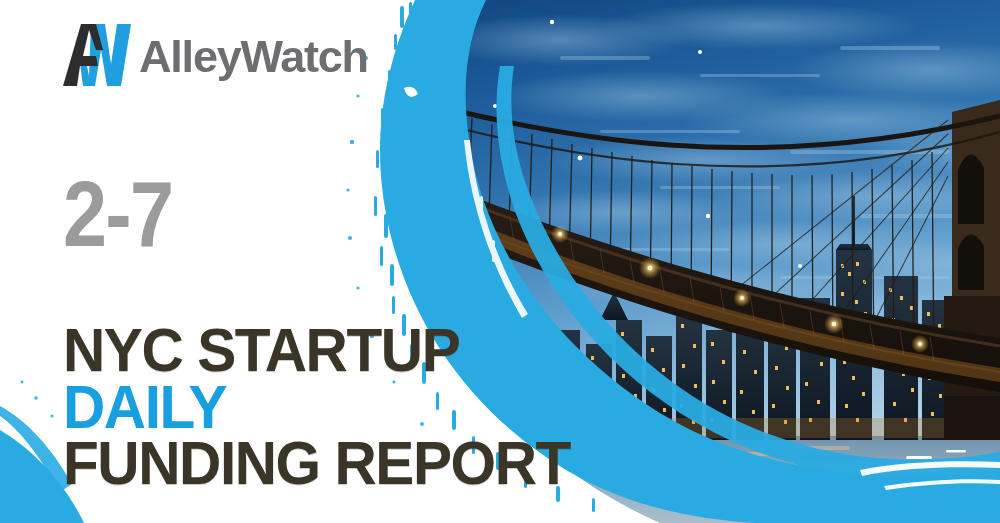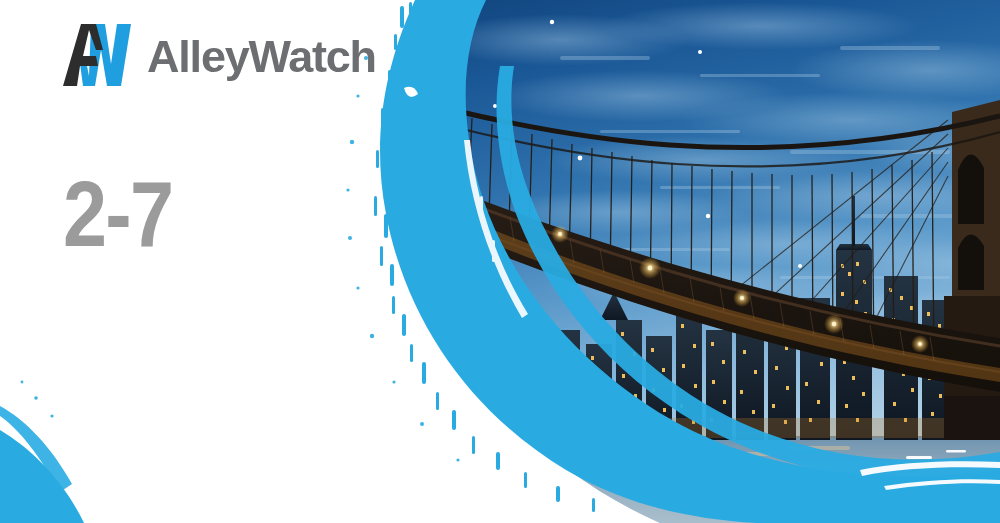--- a/index.html
+++ b/index.html
@@ -23,21 +23,21 @@
   
   #brush{
     position:absolute; inset:0;
     pointer-events:none;
   }
   #brush svg{display:block;width:1000px;height:523px;}
 
   
   #logo{
     position:absolute; left:63px; top:16px;
-    display:flex; align-items:center; gap:12px;
+    display:flex; align-items:center; gap:4px;
     height:76px;
   }
   #logo-mark{
     position:relative;
     width:76px;height:76px;
     flex:0 0 auto;
   }
   #logo-mark svg{display:block;width:76px;height:76px;}
   #logo-word{
     font-size:45px;
@@ -528,14 +528,19 @@
         <g fill="#2d2d2d">
           <polygon points="14,70 0,70 18,8 33,8 40,34 33,34 26,14 20,40 33,40 35,50 17,50"></polygon>
         </g>
       </svg>
     </div>
     <div id="logo-word">AlleyWatch</div>
   </div>
 
   <div id="date">2-7</div>
 
+  <div id="headline">
+    <span class="hl hl-dark">NYC STARTUP</span>
+    <span class="hl hl-blue">DAILY</span>
+    <span class="hl hl-dark">FUNDING REPORT</span>
+  </div>
 
 </div>
 
 </body></html>

